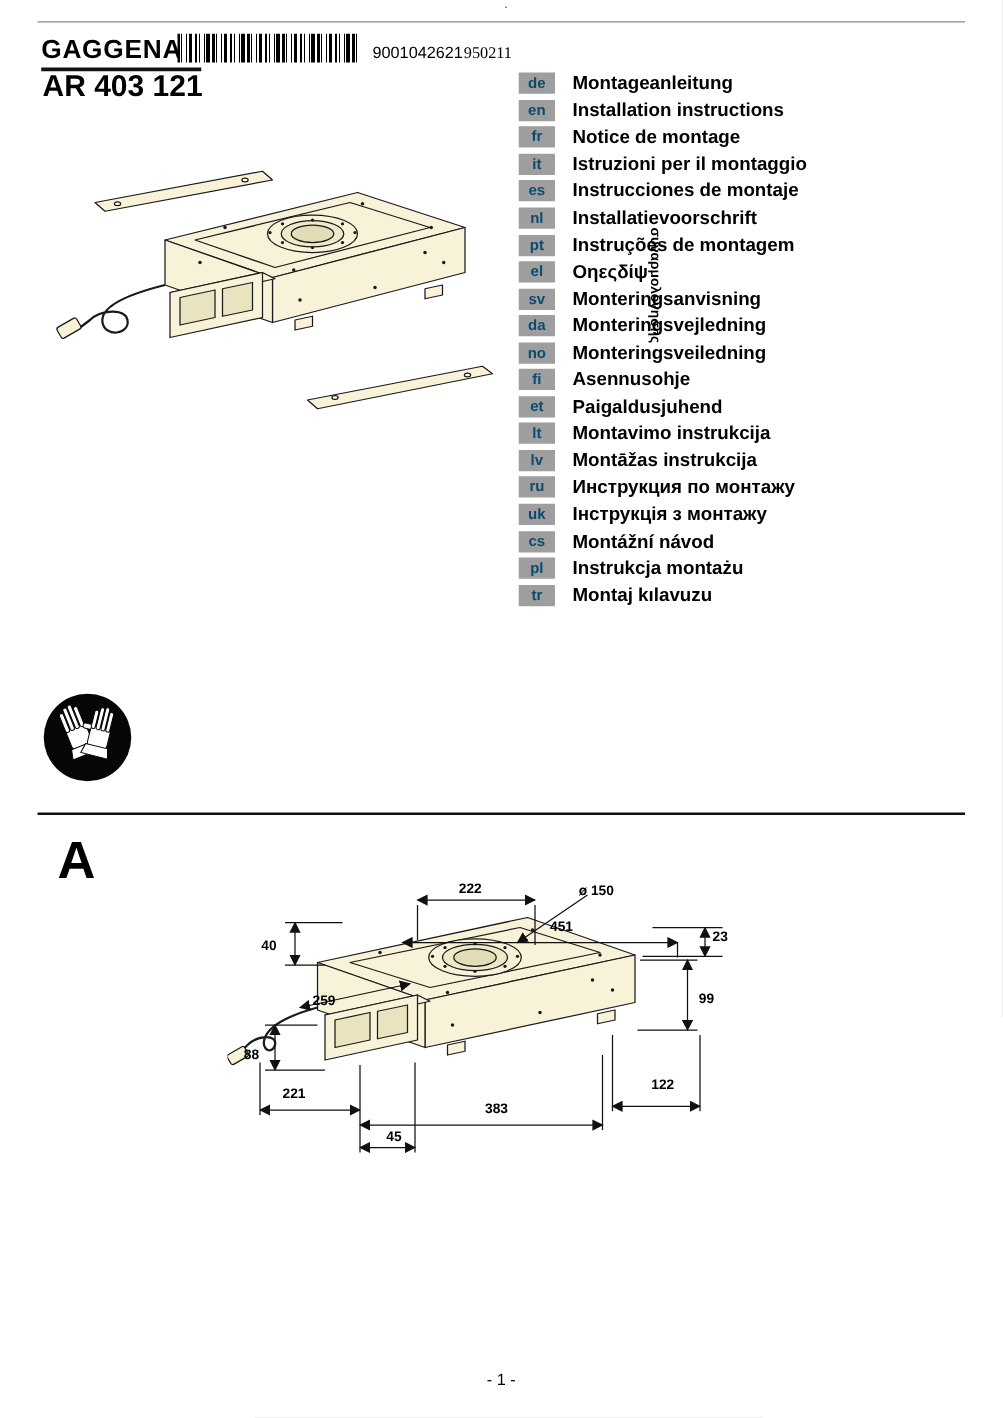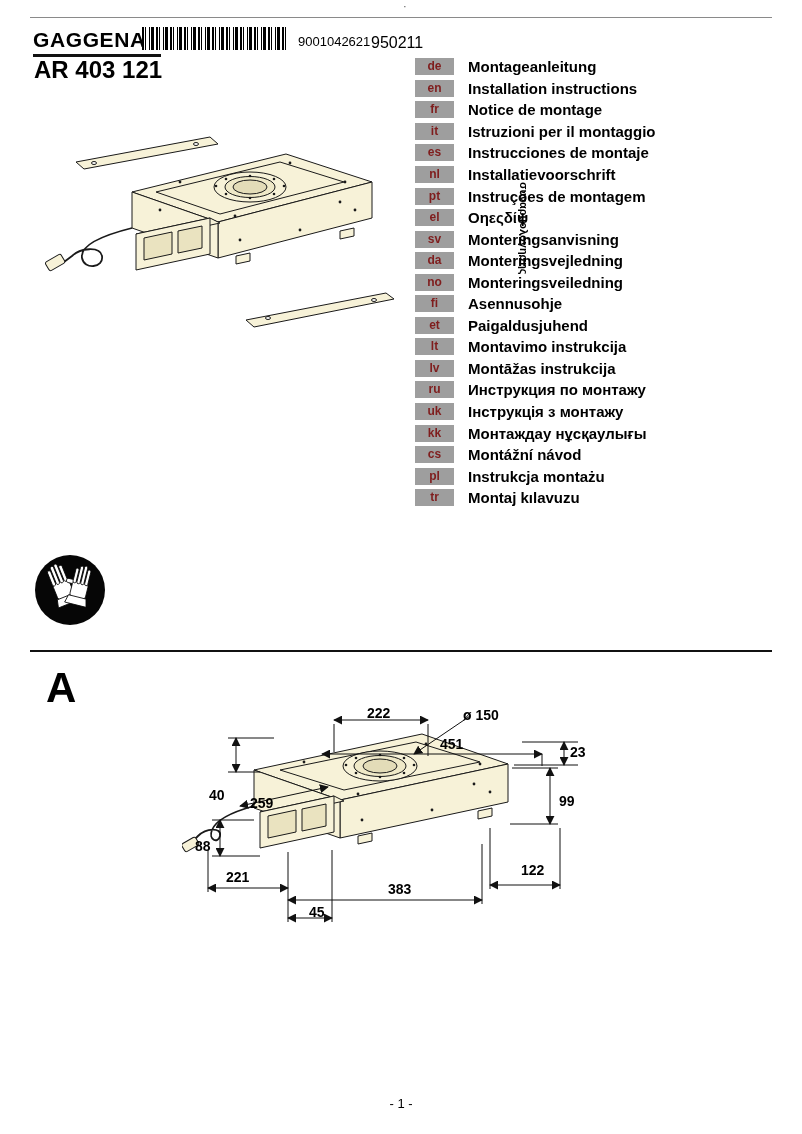--- a/index.html
+++ b/index.html
@@ -18,45 +18,45 @@
   }
   .barcode {
     position:absolute; left:142px; top:27px; width:146px; height:23px;
     background:repeating-linear-gradient(90deg,
       #000 0px,#000 2px,#fff 2px,#fff 3px,
       #000 3px,#000 4px,#fff 4px,#fff 7px,
       #000 7px,#000 8px,#fff 8px,#fff 9px,
       #000 9px,#000 12px,#fff 12px,#fff 14px);
   }
   .barcode-number { position:absolute; left:276px; top:34px; font-size:13px;margin-left:22px; }
-  .date-code { position:absolute; left:371px; top:34px; font-size:16px; }
+  .date-code { position:absolute; left:371px; top:34px; font-size:13px;font-family:Liberation Serif, serif; }
   .model { position:absolute; left:34px; top:56px; font-size:24px; font-weight:bold; }
 
   .langs { position:absolute; left:415px; top:56px; }
   .lang-row { display:flex; align-items:center; height:21.55px; }
   .lang-badge {
-    width:39px; height:17px; background:#9e9e9e; color:#7f1d1d;
+    width:29px; height:17px; background:#9e9e9e; color:#0c4a6e;
     font-size:12px; font-weight:bold; line-height:17px; text-align:center;
     margin-right:14px; flex:0 0 auto;
   }
   .lang-title { font-size:15px; font-weight:bold; white-space:nowrap; }
   .greek-vertical {
     position:absolute; left:518px; top:182px;
     writing-mode:vertical-rl; font-size:11px; font-weight:bold; letter-spacing:0px;
   }
 
   .drawing1 { position:absolute; left:40px; top:130px; }
   .gloves { position:absolute; left:32px; top:552px; }
   .divider { position:absolute; left:30px; top:650px; width:742px; height:2px; background:#111; }
   .section-a-label { position:absolute; left:46px; top:664px; font-size:42px; font-weight:bold; }
   .drawing2 { position:absolute; left:182px; top:692px; }
-  .dim { position:absolute; font-size:14px; font-weight:bold; white-space:nowrap; }
+  .dim { position:absolute; font-size:11px; font-weight:bold; white-space:nowrap; }
   .d222 { left:367px; top:705px; } .d150 { left:463px; top:707px; }
   .d451 { left:440px; top:736px; } .d23  { left:570px; top:744px; }
-  .d40  { left:209px; top:787px; } .d99  { left:559px; top:793px; }
+  .d40  { left:209px; top:751px; } .d99  { left:559px; top:793px; }
   .d259 { left:250px; top:795px; } .d88  { left:195px; top:838px; }
   .d122 { left:521px; top:862px; } .d221 { left:226px; top:869px; }
   .d383 { left:388px; top:881px; } .d45  { left:309px; top:904px; }
 
   .footer { position:absolute; left:0; top:1096px; width:100%; text-align:center; font-size:13px; }
 
   svg .body-fill { fill:#f7f2d8; stroke:#1a1a1a; stroke-width:1; stroke-linejoin:round; }
   svg .dark-fill { fill:#eae3c0; stroke:#1a1a1a; stroke-width:1; }
   svg .dimline { stroke:#111; stroke-width:1; fill:none; }
 </style>
@@ -135,24 +135,20 @@
         <span class="lang-badge">lv</span>
         <span class="lang-title">Montāžas instrukcija</span>
       </div>
     <div class="lang-row">
         <span class="lang-badge">ru</span>
         <span class="lang-title">Инструкция по монтажу</span>
       </div>
     <div class="lang-row">
         <span class="lang-badge">uk</span>
         <span class="lang-title">Інструкція з монтажу</span>
-      </div>
-    <div class="lang-row">
-        <span class="lang-badge">kk</span>
-        <span class="lang-title">Монтаждау нұсқаулығы</span>
       </div>
     <div class="lang-row">
         <span class="lang-badge">cs</span>
         <span class="lang-title">Montážní návod</span>
       </div>
     <div class="lang-row">
         <span class="lang-badge">pl</span>
         <span class="lang-title">Instrukcja montażu</span>
       </div>
     <div class="lang-row">

